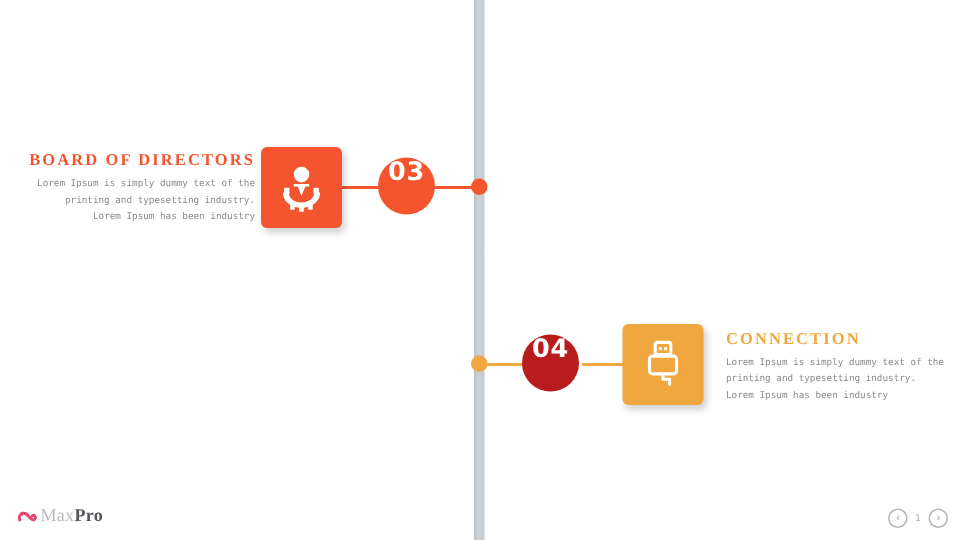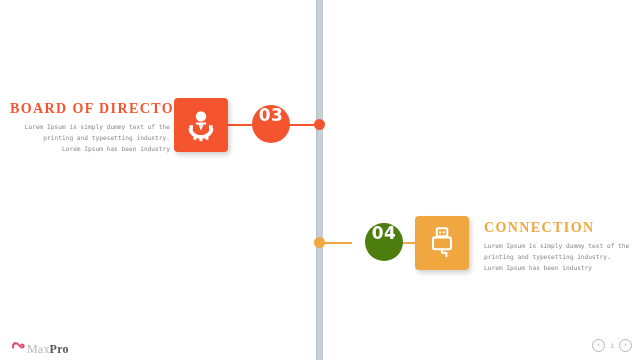--- a/index.html
+++ b/index.html
@@ -83,21 +83,21 @@
     border-radius: 50%;
   }
 
   
   .textblock {
     position: absolute;
     width: 160px;
   }
   .heading {
     font-family: "Liberation Serif", serif;
-    font-size: 14px;
+    font-size: 11px;
     font-weight: bold;
     letter-spacing: 1.4px;
     margin: 0 0 5px 0;
     white-space: nowrap;
   }
   .body {
     font-family: "DejaVu Sans Mono", monospace;
     font-size: 6.2px;
     line-height: 1.75;
     color: #8a8a8a;
@@ -105,21 +105,21 @@
   }
   .ta-right { text-align: right; }
   .ta-left  { text-align: left; }
 
   
   .logo {
     position: absolute;
     left: 12px;
     top: 337px;
     display: flex;
-    align-items: flex-end;
+    align-items: flex-start;
     gap: 2px;
   }
   .logo-mark { display: block; }
   .logo-text {
     font-family: "Liberation Serif", serif;
     font-size: 12px;
     letter-spacing: 0.2px;
     line-height: 1;
   }
   .logo-max { color: #b9b9bd; }
@@ -199,21 +199,21 @@
   </div>
 
   <div class="step">
 
     <div class="dot" style="left:314px; top:237px; background:#f0a73f;"></div>
 
     <div class="conn" style="left:320px; top:242px; width:32px; background:#f0a73f;"></div>
 
     <div class="conn" style="left:388px; top:242px; width:32px; background:#f0a73f;"></div>
 
-    <div class="bubble" style="left:365px; top:223px; background:#4d7c0f;">
+    <div class="bubble" style="left:348px; top:223px; background:#b91c1c;">
       <span>04</span>
     </div>
 
     <div class="tile" style="left:415px; top:216px; background:#f0a73f;">
       <span>
         <svg width="32" height="34" viewBox="0 0 32 34" aria-hidden="true">
           <g fill="none" stroke="#ffffff" stroke-width="2.1" stroke-linejoin="round" stroke-linecap="round">
             <rect x="10.8" y="2.2" width="10.4" height="8.2" rx="1.4"></rect>
             <rect x="7.0" y="11.4" width="18.0" height="11.8" rx="2.0"></rect>
             <path d="M16 23.4 v3.4 h4.4 v3.4"></path>

